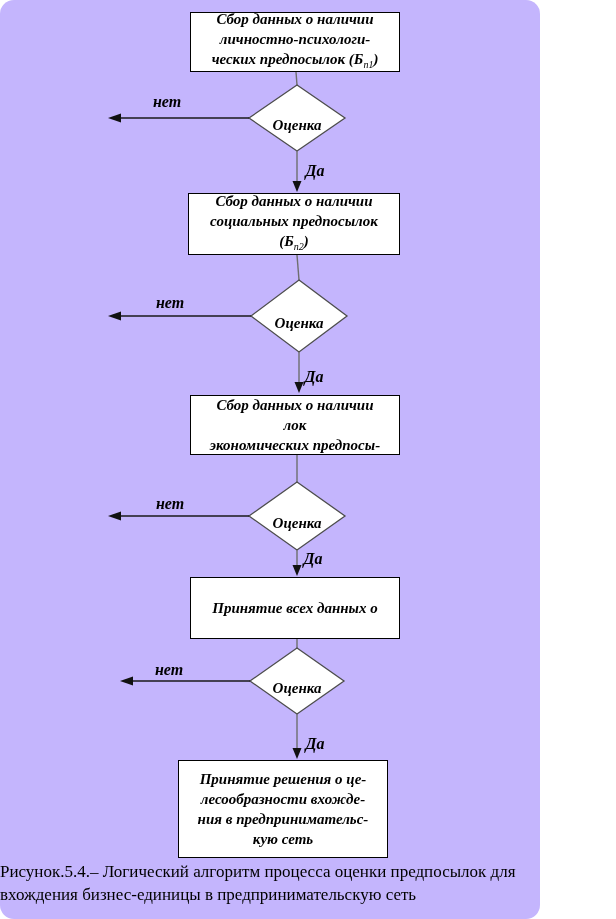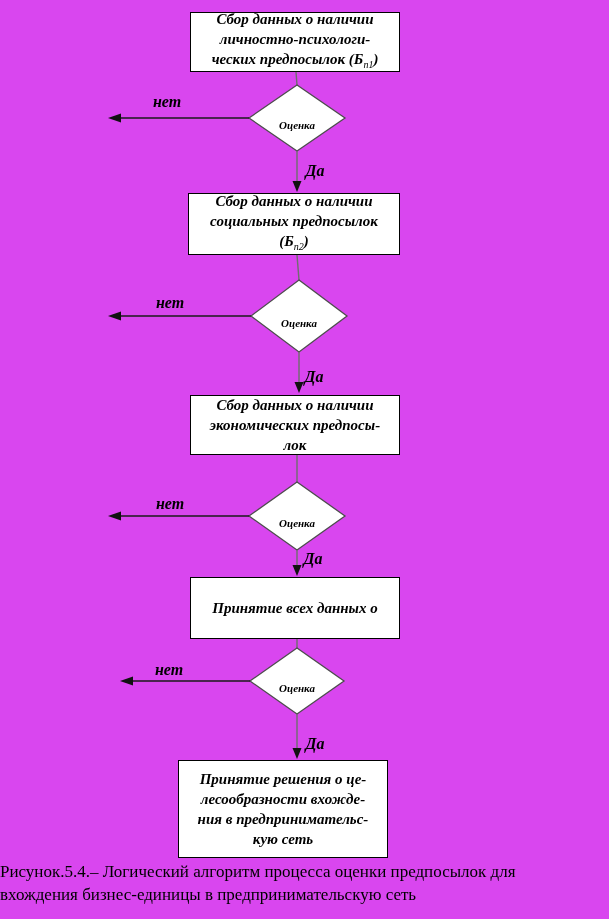--- a/index.html
+++ b/index.html
@@ -1,34 +1,35 @@
 <!DOCTYPE html>
 <html><head>
 <meta charset="utf-8">
 <style>
   html,body{margin:0;padding:0;background:#ffffff;}
   .page{
-    position:relative;width:609px;height:919px;background:#d946ef;
+    position:relative;width:540px;height:919px;background:#c4b5fd;
     font-family:"Liberation Serif","DejaVu Serif",serif;color:#000000;
     overflow:hidden;
+    border-radius:14px;
   }
   svg.layer{position:absolute;left:0;top:0;}
   .pbox{
     position:absolute;box-sizing:border-box;border:1.5px solid #000000;
     display:flex;flex-direction:column;justify-content:center;
     text-align:center;font-weight:bold;font-style:italic;
     font-size:15px;line-height:20px;background:#ffffff;
   }
   .bline{white-space:nowrap;}
   .bline sub{font-size:10px;font-weight:normal;font-style:italic;}
   .lbl{
     position:absolute;transform:translate(-50%,-50%);
     font-weight:bold;font-style:italic;white-space:nowrap;margin-top:7px;
   }
-  .lbl-decision{font-size:11px;text-align:right;}
+  .lbl-decision{font-size:15px;text-align:right;}
   .lbl-branch{font-size:16px;}
   .caption{
     position:absolute;left:0;top:861px;width:616px;
     font-size:17px;line-height:22.5px;font-weight:normal;font-style:normal;
   }
   .diamond{fill:#ffffff;stroke:#4d4d4d;stroke-width:1.3;}
   .cline{stroke:#6e6e6e;stroke-width:1.4;fill:none;}
   .aline{stroke:#1a1a1a;stroke-width:1.5;fill:none;}
   .ahead{fill:#111111;stroke:none;}
 </style>
@@ -83,22 +84,22 @@
   </div>
 
   <div class="pbox" style="left:188px;top:193px;width:212px;height:62px">
     <div class="bline">Сбор данных о наличии</div>
     <div class="bline">социальных предпосылок</div>
     <div class="bline"><span>(Б</span><sub>п2</sub><span>)</span></div>
   </div>
 
   <div class="pbox" style="left:190px;top:395px;width:210px;height:60px">
     <div class="bline">Сбор данных о наличии</div>
+    <div class="bline">лок</div>
     <div class="bline">экономических предпосы-</div>
-    <div class="bline">лок</div>
   </div>
 
   <div class="pbox" style="left:190px;top:577px;width:210px;height:62px">
     <div class="bline">Принятие всех данных о</div>
   </div>
 
   <div class="pbox" style="left:178px;top:760px;width:210px;height:98px">
     <div class="bline">Принятие решения о це-</div>
     <div class="bline">лесообразности вхожде-</div>
     <div class="bline">ния в предпринимательс-</div>

